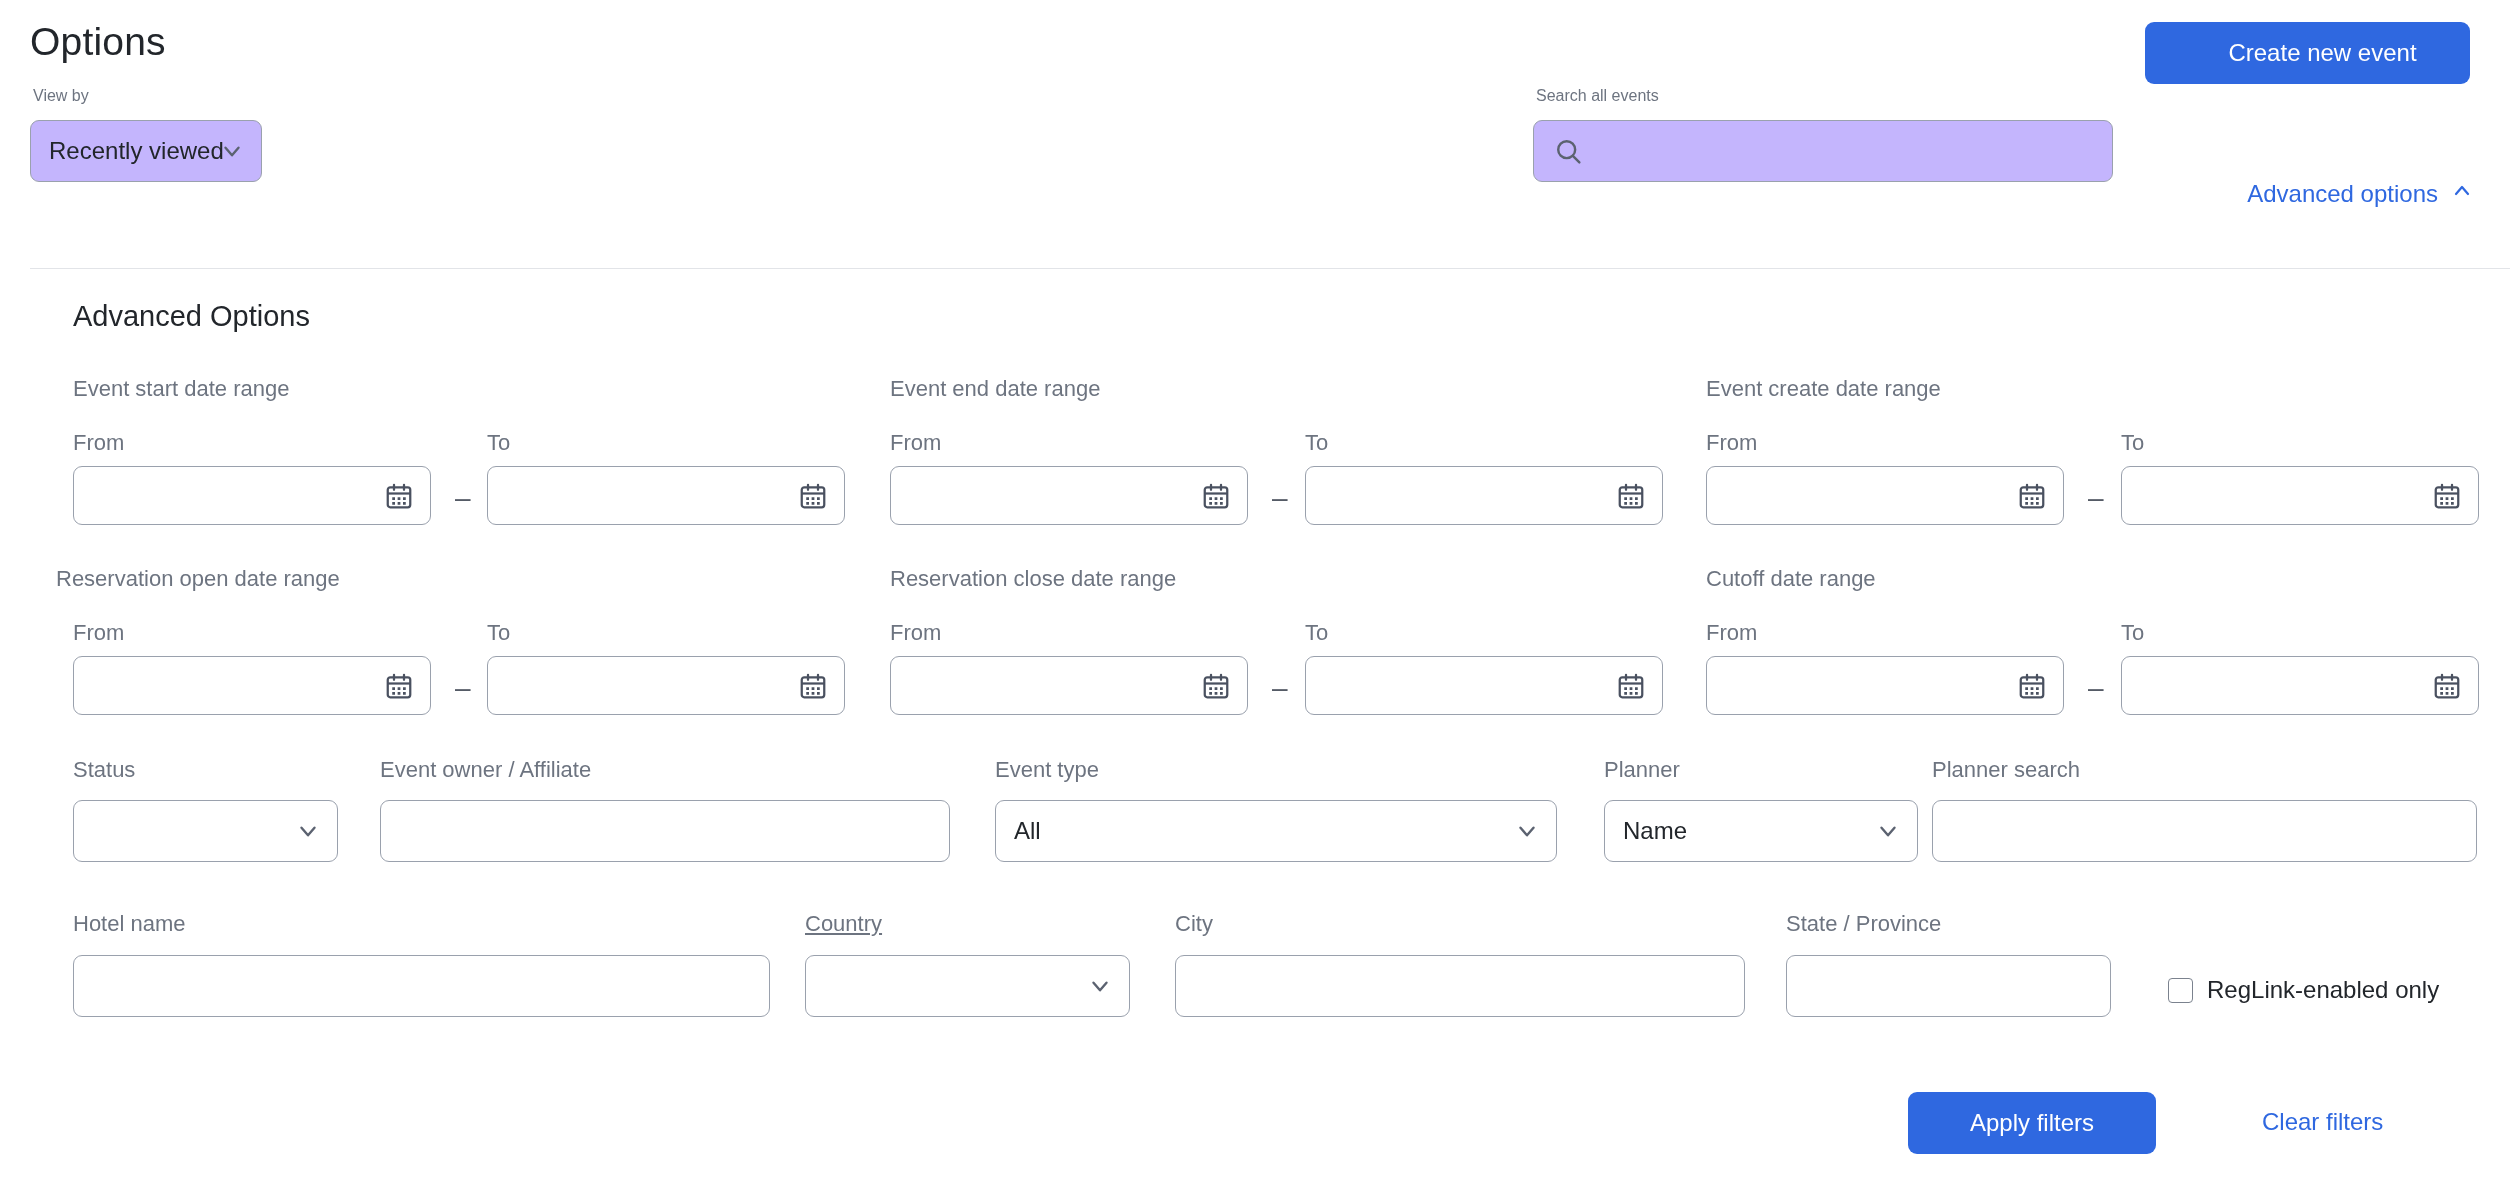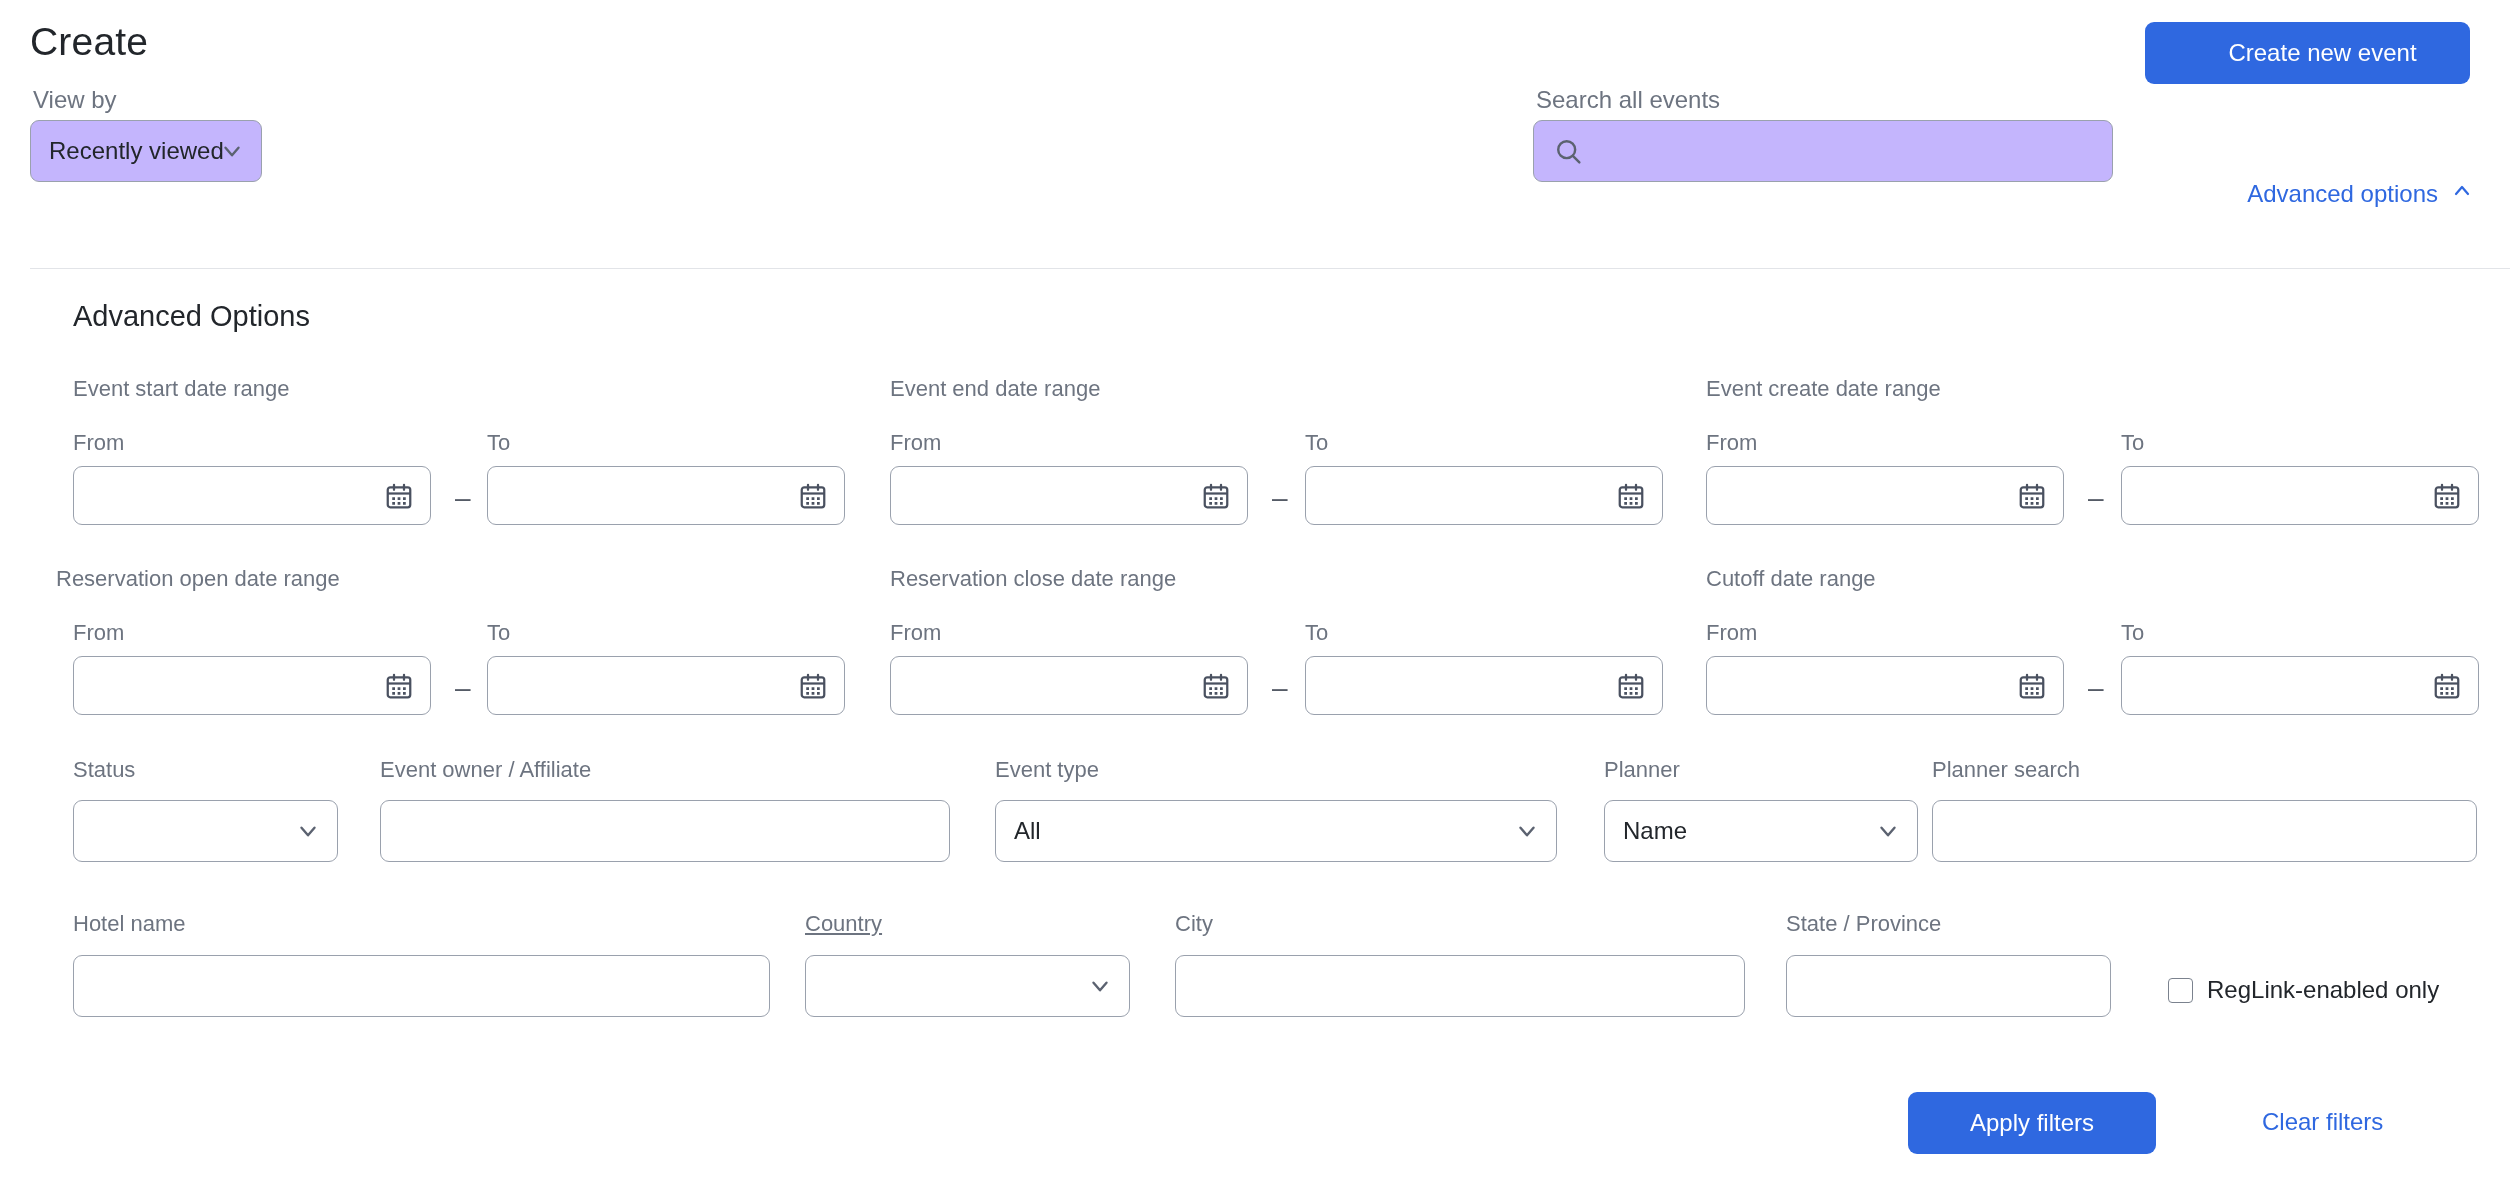--- a/index.html
+++ b/index.html
@@ -24,21 +24,21 @@
     font-size: 24px; font-weight: 400; cursor: pointer;
     display: inline-flex; align-items: center; justify-content: center;
   }
   .create-btn {
     position: absolute; right: 40px; top: 22px;
     width: 325px; height: 62px; padding-left: 36px;
   }
 
   
   .field-label {
-    font-size: 24px; color: #6d7480; font-weight: 400; line-height: 1;
+    font-size: 16px; color: #6d7480; font-weight: 400; line-height: 1;
     white-space: nowrap;
   }
   .ctl {
     border: 1px solid #9aa1ad; border-radius: 9px; background: #c4b5fd;
     height: 62px; display: flex; align-items: center; position: relative;
   }
   .ctl .val {
     font-size: 24px; color: #22262b; padding-left: 18px; white-space: nowrap;
   }
   .chev {
@@ -117,21 +117,21 @@
     position: absolute; left: 2262px; top: 1108px;
     font-size: 24px; color: #2f68e0; background: none; border: none; cursor: pointer;
     font-family: "Liberation Sans", sans-serif; padding: 0;
   }
 </style>
 </head>
 <body>
 
 <div class="page">
 
-  <div class="page-title">Create</div>
+  <div class="page-title">Options</div>
 
   <button class="btn-primary create-btn">Create new event</button>
 
   <div class="viewby-wrap">
     <div class="field-label">View by</div>
     <div class="ctl viewby">
       <span class="val">Recently viewed</span>
       <span class="chev">
         <svg viewBox="0 0 24 24" width="26" height="26" fill="none" stroke="#5b6270" stroke-width="2.2" stroke-linecap="round" stroke-linejoin="round">
             <polyline points="6 9 12 16 18 9"></polyline>

